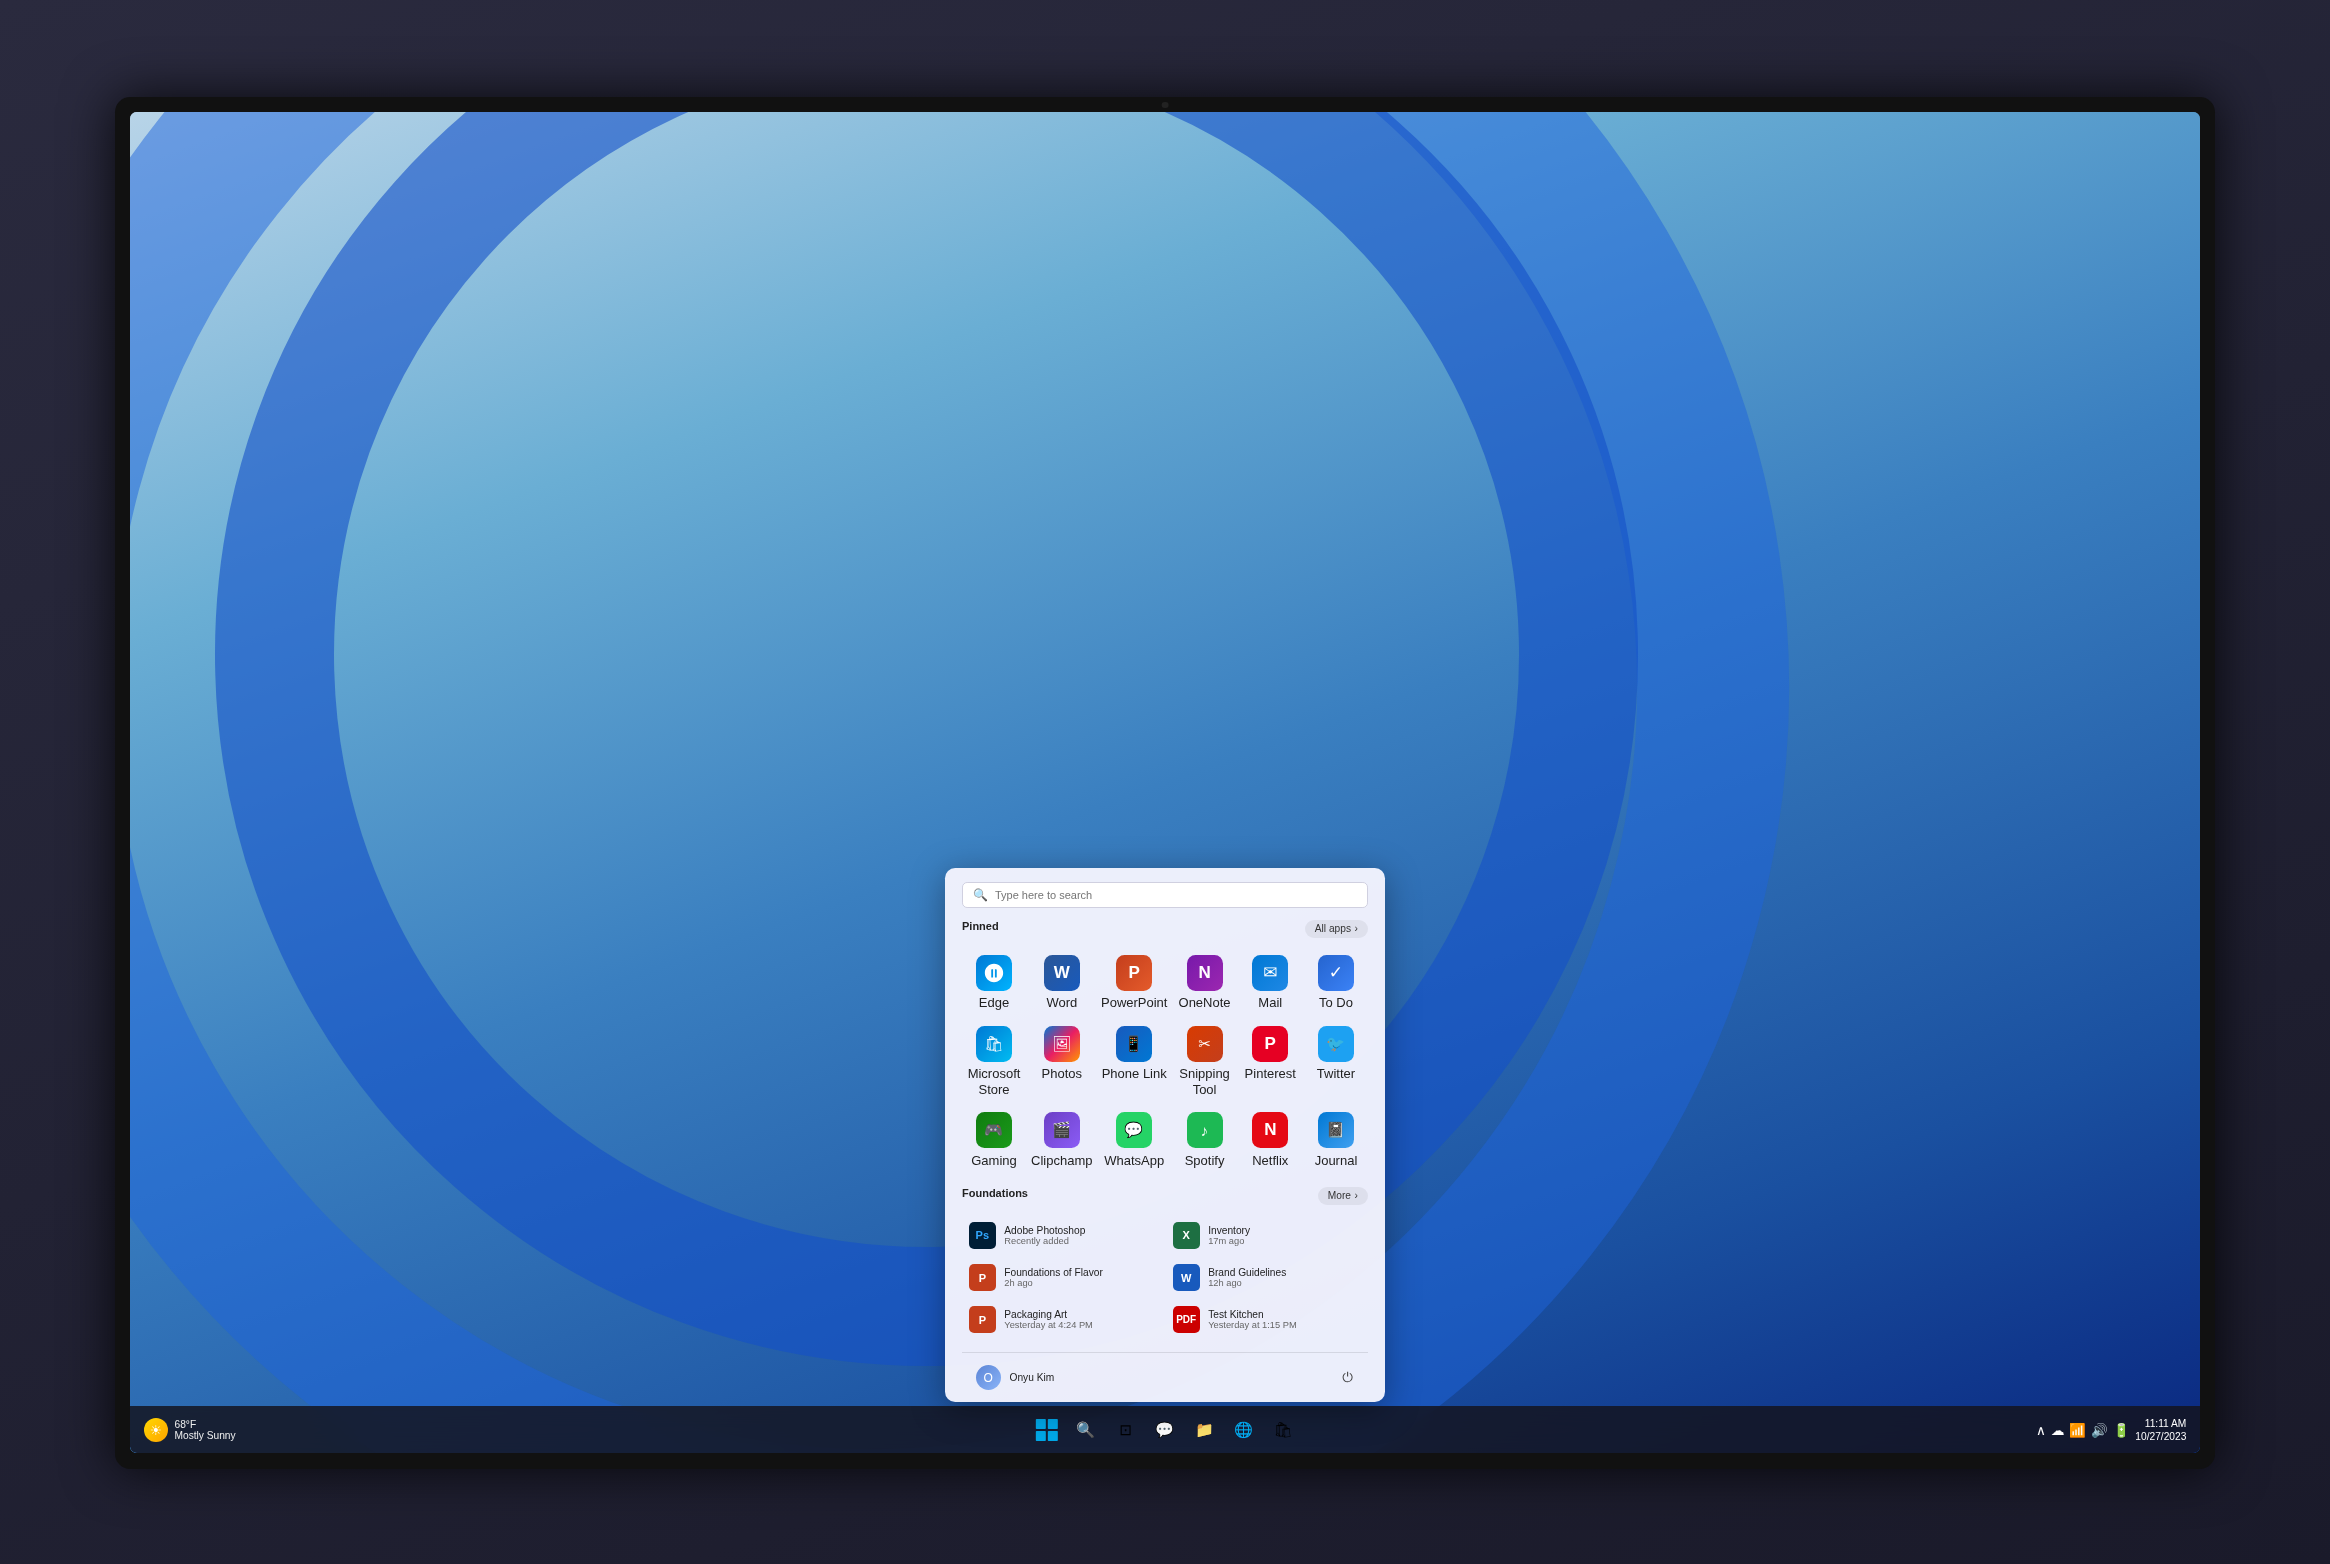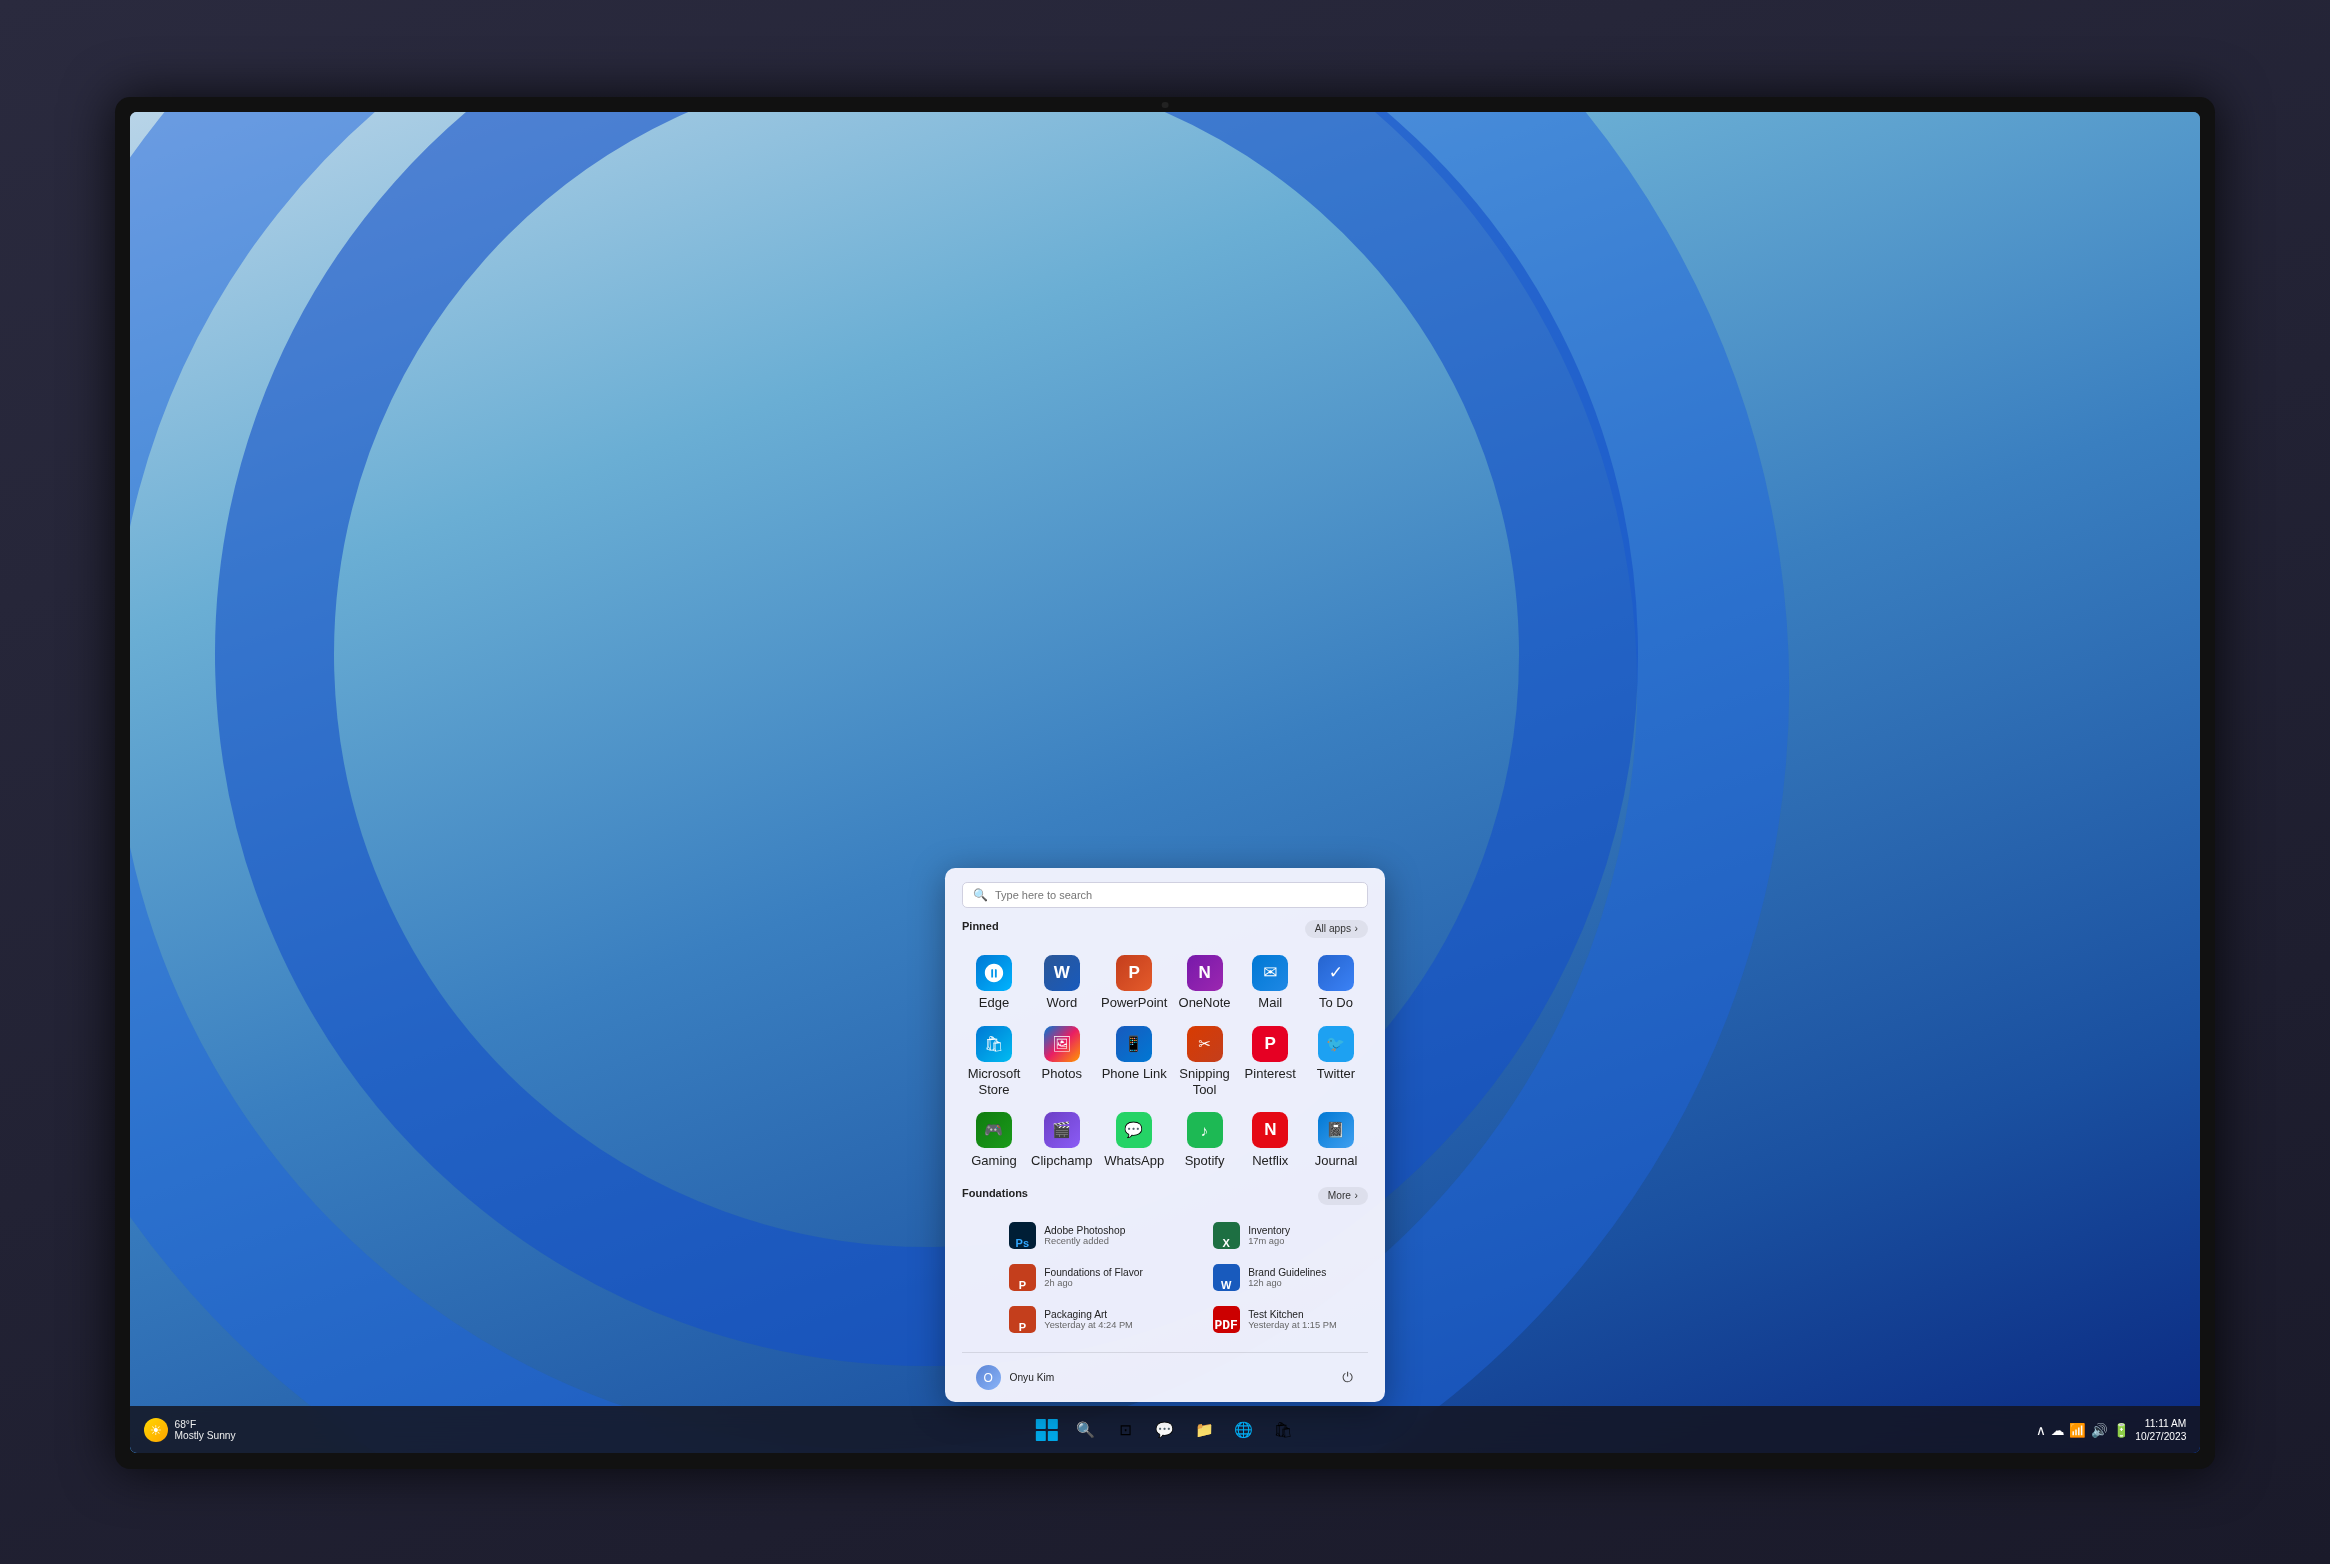--- a/index.html
+++ b/index.html
@@ -310,25 +310,24 @@
       padding: 6.8px 6.8px;
       border-radius: 5.1px;
       cursor: pointer;
     }
 
     .rec-icon {
       width: 27px;
       height: 27px;
       border-radius: 5.1px;
       display: flex;
-      align-items: flex-end;
+      align-items: center;
       justify-content: center;
       font-size: 15.2px;
       flex-shrink: 0;
-      margin-left: 40px;
     }
 
     .rec-info { display: flex; flex-direction: column; justify-content: flex-end; }
     .rec-name { font-size: 10.2px; color: #222; font-weight: 500; }
     .rec-time { font-size: 9.3px; color: #666; }
 
     
     .start-footer {
       border-top: 0.8px solid rgba(0,0,0,0.1);
       padding: 8.5px 6.8px;
@@ -628,21 +627,21 @@
                 <span style="color:white;font-size:11px;font-weight:bold;">P</span>
               </div>
               <div class="rec-info">
                 <span class="rec-name">Packaging Art</span>
                 <span class="rec-time">Yesterday at 4:24 PM</span>
               </div>
             </div>
 
             <div class="rec-item">
               <div class="rec-icon" style="background:#cc0000;">
-                <span style="color:white;font-size:13px;font-weight:bold;font-family:Liberation Mono, monospace;">PDF</span>
+                <span style="color:white;font-size:10px;font-weight:bold;">PDF</span>
               </div>
               <div class="rec-info">
                 <span class="rec-name">Test Kitchen</span>
                 <span class="rec-time">Yesterday at 1:15 PM</span>
               </div>
             </div>
           </div>
         </div>
 
         <div class="start-footer">

